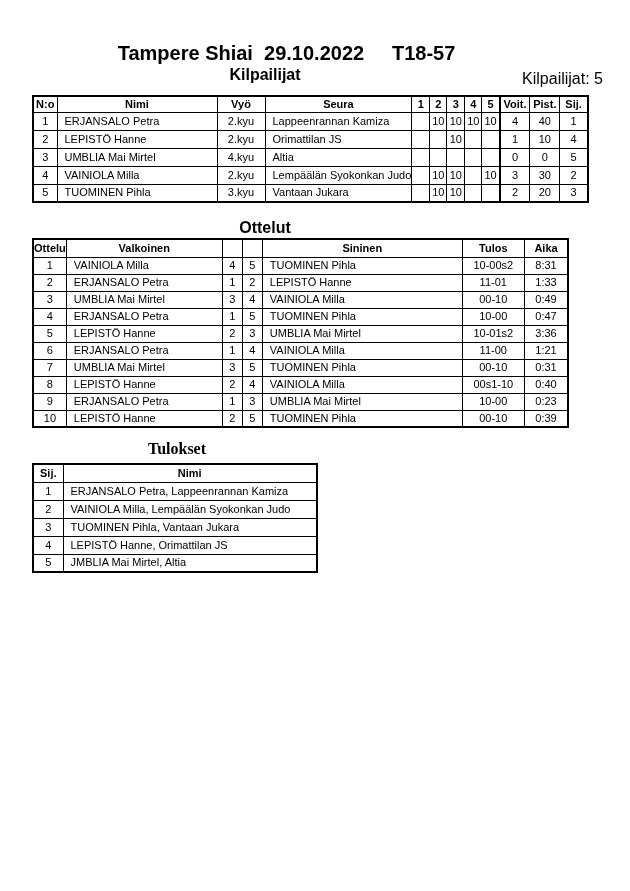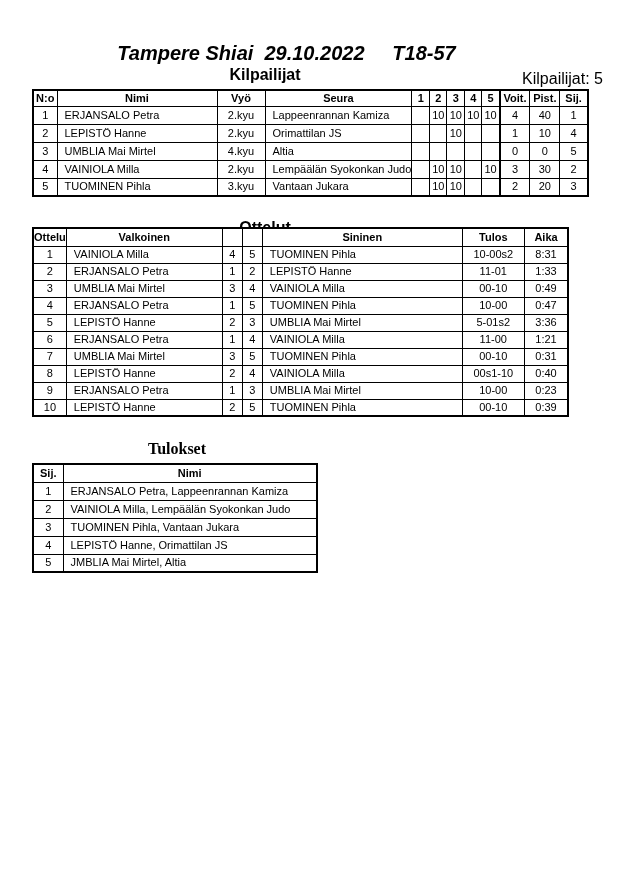--- a/index.html
+++ b/index.html
@@ -3,21 +3,21 @@
 <meta charset="utf-8">
 <style>
   html,body { margin:0; padding:0; }
   body {
     width:630px; height:891px; background:#ffffff; color:#000;
     font-family:"Liberation Sans","DejaVu Sans",sans-serif;
     position:relative; overflow:hidden;
   }
   .title {
     position:absolute; top:42px; left:0; width:573px;
-    text-align:center; font-weight:bold; font-size:20px; white-space:pre;font-style:italic;
+    text-align:center; font-weight:bold; font-size:20px; white-space:pre;
   }
   .sec {
     position:absolute; font-weight:bold; font-size:16px;
     text-align:center; white-space:pre;
   }
   #sec-kilpailijat { top:66px; left:0; width:530px; }
   #sec-ottelut     { top:219px; left:0; width:530px; }
   #sec-tulokset    { top:440px; left:0; width:354px;font-family:Liberation Serif, serif; }
   .count { position:absolute; top:70px; right:27px; font-size:16px; }
 
@@ -27,24 +27,24 @@
   }
   th, td {
     border:1px solid #000; padding:0; font-size:11px;
     white-space:nowrap; overflow:visible; text-align:center;
     line-height:1;
   }
   th { font-weight:bold; }
   td.l, th.l { text-align:left; padding-left:7px; }
   .tb { border-left:2px solid #000 !important;margin-top:28px; }
 
-  #t1 { left:32px; top:89px; }
+  #t1 { left:32px; top:95px; }
   #t1 tr { height:18px; }
   #t1 tr.head { height:16px; }
-  #t2 { left:32px; top:227px; }
+  #t2 { left:32px; top:238px; }
   #t2 tr { height:17px; }
   #t2 tr.head { height:18px; }
   #t3 { left:32px; top:463px; }
   #t3 tr { height:18px; }
 </style>
 </head>
 <body>
 
 <div class="title">Tampere Shiai  29.10.2022     T18-57</div>
 <div class="sec" id="sec-kilpailijat">Kilpailijat</div>
@@ -210,21 +210,21 @@
     <td class="l">TUOMINEN Pihla</td>
     <td>10-00</td>
     <td>0:47</td>
   </tr>
   <tr>
     <td>5</td>
     <td class="l">LEPISTÖ Hanne</td>
     <td>2</td>
     <td>3</td>
     <td class="l">UMBLIA Mai Mirtel</td>
-    <td>5-01s2</td>
+    <td>10-01s2</td>
     <td>3:36</td>
   </tr>
   <tr>
     <td>6</td>
     <td class="l">ERJANSALO Petra</td>
     <td>1</td>
     <td>4</td>
     <td class="l">VAINIOLA Milla</td>
     <td>11-00</td>
     <td>1:21</td>

